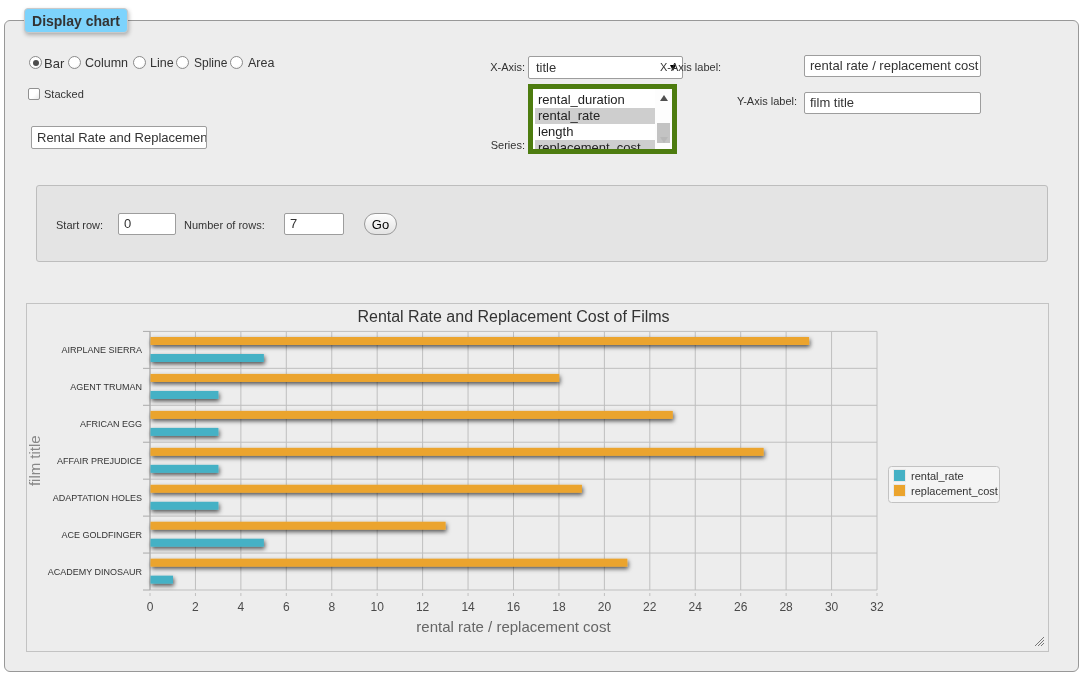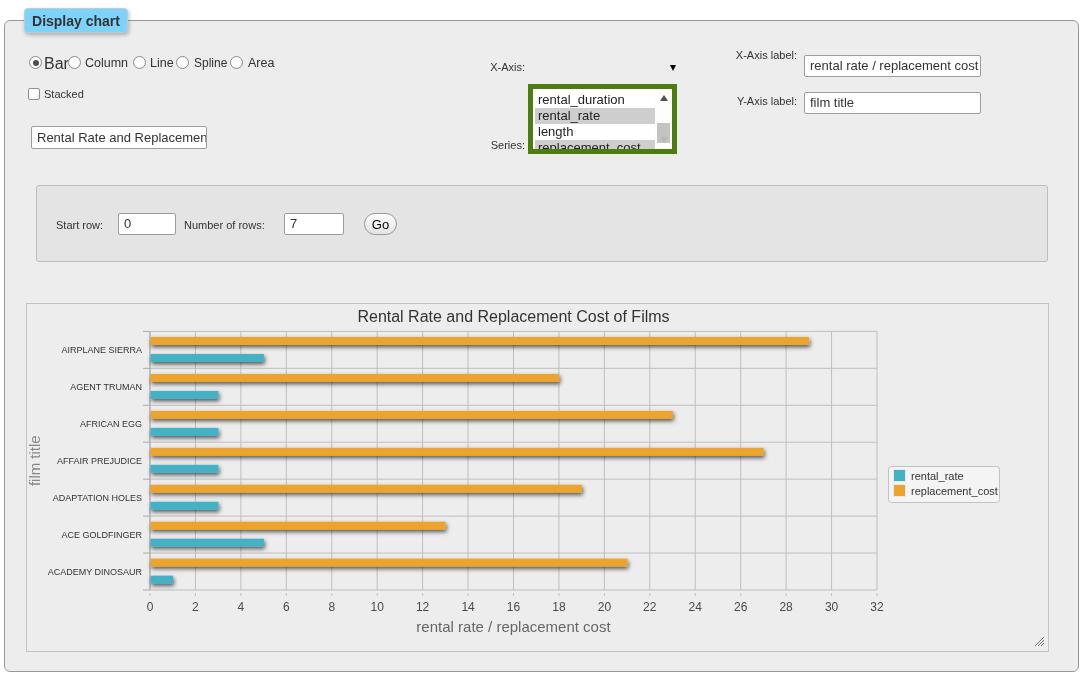--- a/index.html
+++ b/index.html
@@ -16,39 +16,40 @@
       background:linear-gradient(135deg,#ffffff 55%,#e8e8e8); }
 </style></head>
 <body>
 <div id="wrap">
 
   <div class="abs" style="left:4px;top:20px;width:1075px;height:652px;border:1px solid #989898;background:#ededed;border-radius:6px;"></div>
 
   <div class="abs" style="left:24px;top:8px;width:104px;height:25px;background:#7dd3fc;border:1px solid #c9c9c9;border-radius:4px;box-shadow:1px 2px 4px rgba(0,0,0,0.28);font-size:14px;font-weight:bold;color:#333;text-align:center;line-height:24px;">Display chart</div>
 
   <div class="radio sel" style="left:29px;top:56px;"></div>
-    <div class="lbl" style="left:44px;top:56px;font-size:16px;">Bar</div>
+    <div class="lbl" style="left:44px;top:56px;font-size:13px;">Bar</div>
   <div class="radio" style="left:68px;top:56px;"></div>
     <div class="lbl" style="left:85px;top:56px;font-size:12.5px;">Column</div>
   <div class="radio" style="left:133px;top:56px;"></div>
     <div class="lbl" style="left:150px;top:56px;font-size:12.5px;">Line</div>
   <div class="radio" style="left:176px;top:56px;"></div>
     <div class="lbl" style="left:194px;top:56px;font-size:12px;">Spline</div>
   <div class="radio" style="left:230px;top:56px;"></div>
     <div class="lbl" style="left:248px;top:56px;font-size:12.5px;">Area</div>
 
   <div class="cb" style="left:28px;top:88px;"></div>
     <div class="lbl" style="left:44px;top:87px;">Stacked</div>
 
   <div class="inp" style="left:31px;top:126px;width:176px;height:23px;line-height:21px;">Rental Rate and Replacement Cost of Films</div>
 
   <div class="lbl" style="left:400px;top:60px;width:125px;text-align:right;">X-Axis:</div>
+  <div class="inp" style="left:528px;top:56px;width:155px;height:23px;line-height:21px;padding-left:7px;border-radius:2px;">title</div>
   <div class="abs" style="left:669.5px;top:65px;width:0;height:0;border-left:3.5px solid transparent;border-right:3.5px solid transparent;border-top:6px solid #000;"></div>
 
-  <div class="lbl" style="left:660px;top:48px;width:137px;text-align:right;">X-Axis label:</div>
+  <div class="lbl" style="left:660px;top:60px;width:137px;text-align:left;">X-Axis label:</div>
   <div class="inp" style="left:804px;top:55px;width:177px;height:22px;line-height:20px;">rental rate / replacement cost</div>
 
   <div class="abs" style="left:528px;top:84px;width:149px;height:70px;border:5px solid #4d7c0f;background:#fff;overflow:hidden;">
     <div style="position:absolute;left:2px;top:3px;width:128px;height:16px;font-size:13px;line-height:16px;color:#222;padding-left:3px;">rental_duration</div>
     <div style="position:absolute;left:2px;top:19px;width:128px;height:16px;font-size:13px;line-height:16px;color:#222;padding-left:3px;background:#cecece;">rental_rate</div>
     <div style="position:absolute;left:2px;top:35px;width:128px;height:16px;font-size:13px;line-height:16px;color:#222;padding-left:3px;">length</div>
     <div style="position:absolute;left:2px;top:51px;width:128px;height:16px;font-size:13px;line-height:16px;color:#222;padding-left:3px;background:#cecece;">replacement_cost</div>
 
     <div style="position:absolute;right:0;top:0;width:17px;height:68px;background:#fdfdfd;"></div>
     <div style="position:absolute;right:4px;top:6px;width:0;height:0;border-left:4.5px solid transparent;border-right:4.5px solid transparent;border-bottom:6px solid #505050;"></div>

